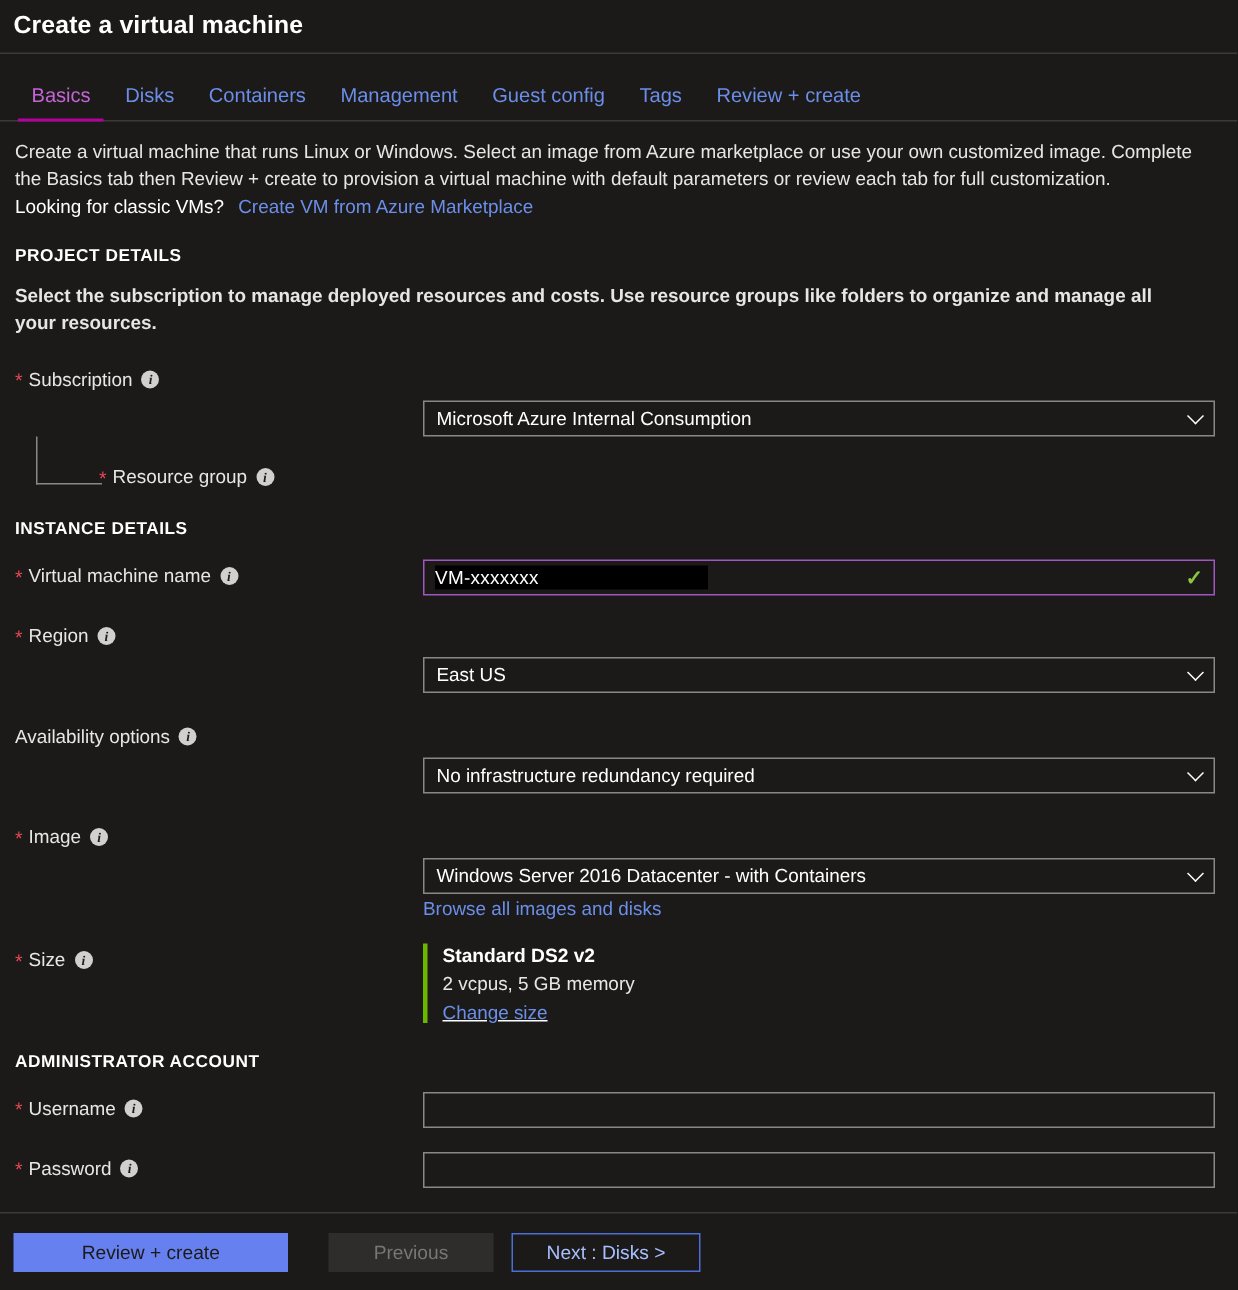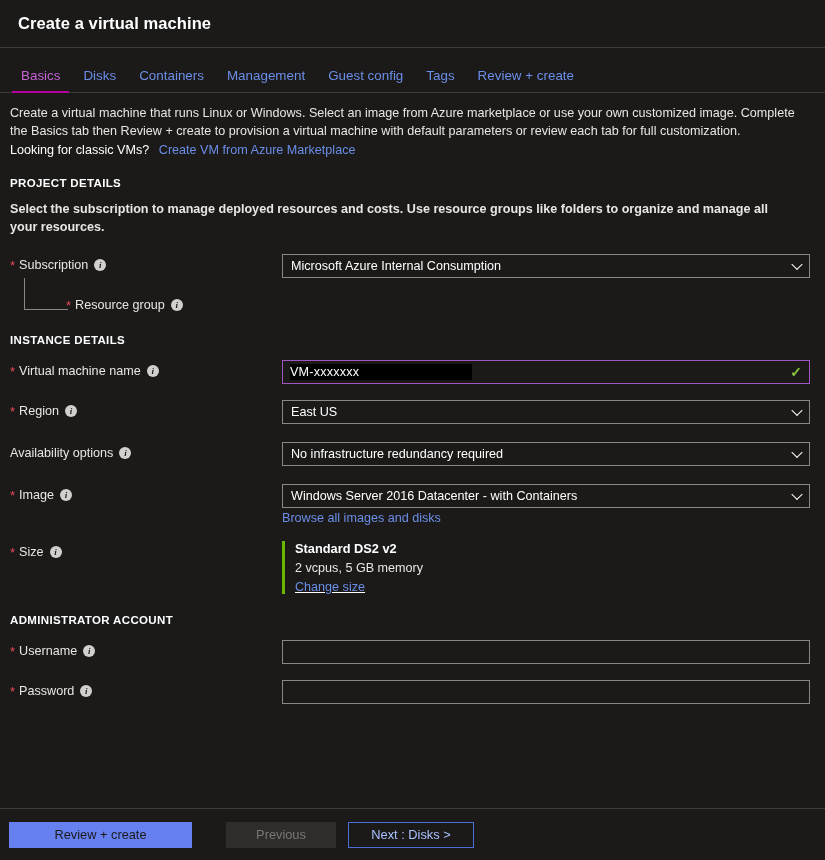--- a/index.html
+++ b/index.html
@@ -8,22 +8,22 @@
     width: 825px; height: 860px;
     background: #1b1a19;
     font-family: "Liberation Sans", sans-serif;
     color: #ffffff;
     overflow: hidden;
   }
   .page { position: relative; width: 825px; height: 860px; background: #1b1a19; }
 
   
   .header {
-    height: 48px;
-    padding: 0 0 0 18px;
+    height: 36px;
+    padding: 0 0 0 9px;
     display: flex; align-items: center;
     border-bottom: 1px solid #3b3a39;
     background: #1b1a19;
   }
   .header-title {
     font-size: 16.5px; font-weight: bold; color: #ffffff;
     letter-spacing: .1px;
   }
 
   
@@ -117,20 +117,21 @@
   .select {
     position: relative;
     height: 24px;
     background: #1b1a19;
     border: 1px solid #8a8886;
     display: flex; align-items: center;
     padding: 0 28px 0 8px;
     font-size: 12.6px; color: #ffffff;
     cursor: pointer;
     width: 528px;
+    margin-top: 25px;
   }
   .chevron {
     position: absolute; right: 8px; top: 50%;
     width: 8px; height: 8px;
     border-right: 1.4px solid #ffffff;
     border-bottom: 1.4px solid #ffffff;
     transform: translateY(-70%) rotate(45deg);
     pointer-events: none;
   }
   .input {
@@ -190,21 +191,21 @@
     font-size: 12.8px;
     cursor: pointer;
     border: 1px solid transparent;
     white-space: nowrap;
   }
   .btn-primary {
     width: 183px; background: #6680ef; color: #1b1a19; font-weight: normal;
   }
   .btn-disabled {
     width: 110px; background: #2e2d2c; color: #797775; cursor: default;
-    margin-left: 34px;
+    margin-left: 27px;
   }
   .btn-outline {
     width: 126px; background: #1b1a19; color: #a8c0ff;
     border: 1px solid #4b6fd6;
     margin-left: 12px;
   }
   .mt12 { margin-top: 12px; font-weight: bold; }
   .mt14 { margin-top: 14px; }
   .mt16 { margin-top: 16px; }
   .mt18 { margin-top: 18px; }

